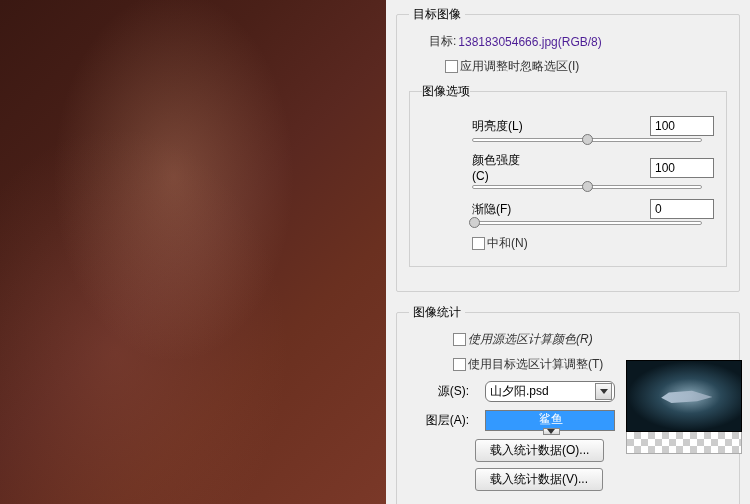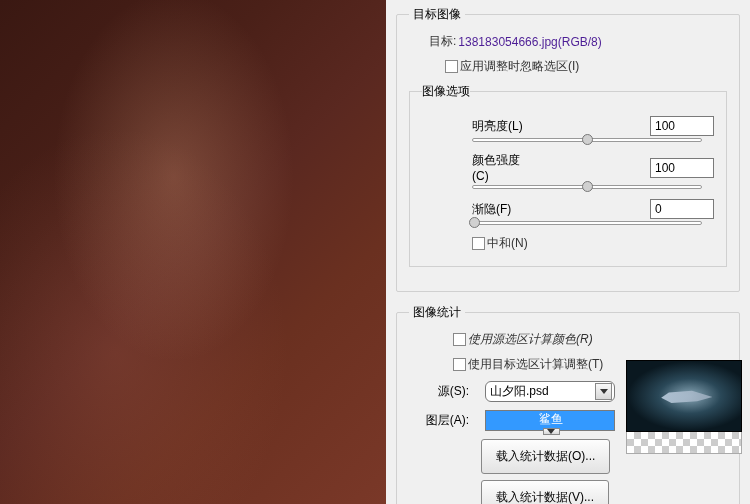--- a/index.html
+++ b/index.html
@@ -21,21 +21,21 @@
   .slider-track { height: 4px; background: #fff; border: 1px solid #999; border-radius: 2px; position: relative; }
   .slider-thumb { position: absolute; top: -4px; width: 11px; height: 11px; border-radius: 50%; background: #d0d0d0; border: 1px solid #777; }
   .slider-block { margin-bottom: 4px; }
   .src-row { display:flex; align-items:center; margin-bottom:8px; gap:16px; }
   .src-label { width: 60px; text-align: right; }
   .select { height: 21px; border: 1px solid #7a7a7a; background: #fff; display: inline-flex; align-items: center; justify-content: space-between; padding: 0 2px 0 4px; }
   .select.w1 { width: 130px; border-radius: 6px; }
   .select.w2 { width: 130px; background: #3399ff; color: #fff; flex-direction: column; }
   .select .arrow-btn { width: 17px; height: 17px; background: linear-gradient(#f8f8f8,#d8d8d8); border: 1px solid #888; display:flex; align-items:center; justify-content:center; }
   .select .arrow-btn svg { display:block; }
-  .btn { height: 35px; border: 1px solid #888; background: linear-gradient(#fdfdfd,#e3e3e3); border-radius: 3px; padding: 0 14px; display:inline-flex; align-items:center; justify-content:center; cursor:default;margin-left:6px; }
+  .btn { height: 23px; border: 1px solid #888; background: linear-gradient(#fdfdfd,#e3e3e3); border-radius: 3px; padding: 0 14px; display:inline-flex; align-items:center; justify-content:center; cursor:default; }
   .btn-row { margin-left: 66px; margin-bottom: 6px; }
   .thumb-prev { position: absolute; right: -4px; bottom: 50px; width: 128px; }
   .thumb-img { width: 116px; height: 72px; background: radial-gradient(ellipse at 55% 50%, #8aa8b8 0%, #2a4858 35%, #0a1820 70%); border: 1px solid #000; position: relative; }
   .thumb-img::after { content:""; position:absolute; left:30%; top:40%; width:45%; height:25%; background: linear-gradient(90deg, #bcd 0%, #9ab 100%); clip-path: polygon(0 50%, 15% 20%, 60% 10%, 100% 45%, 70% 70%, 20% 80%); opacity:0.9; }
   .checker { width:116px; height:22px; border:1px solid #aaa; border-top:none; background-image: linear-gradient(45deg,#ccc 25%,transparent 25%,transparent 75%,#ccc 75%), linear-gradient(45deg,#ccc 25%,#fff 25%,#fff 75%,#ccc 75%); background-size: 14px 14px; background-position: 0 0, 7px 7px; }
   .nested-fieldset { border:1px solid #d0d0d0; padding: 10px 12px 6px 12px; margin-bottom:10px; }
 </style>
 </head>
 <body>
 

